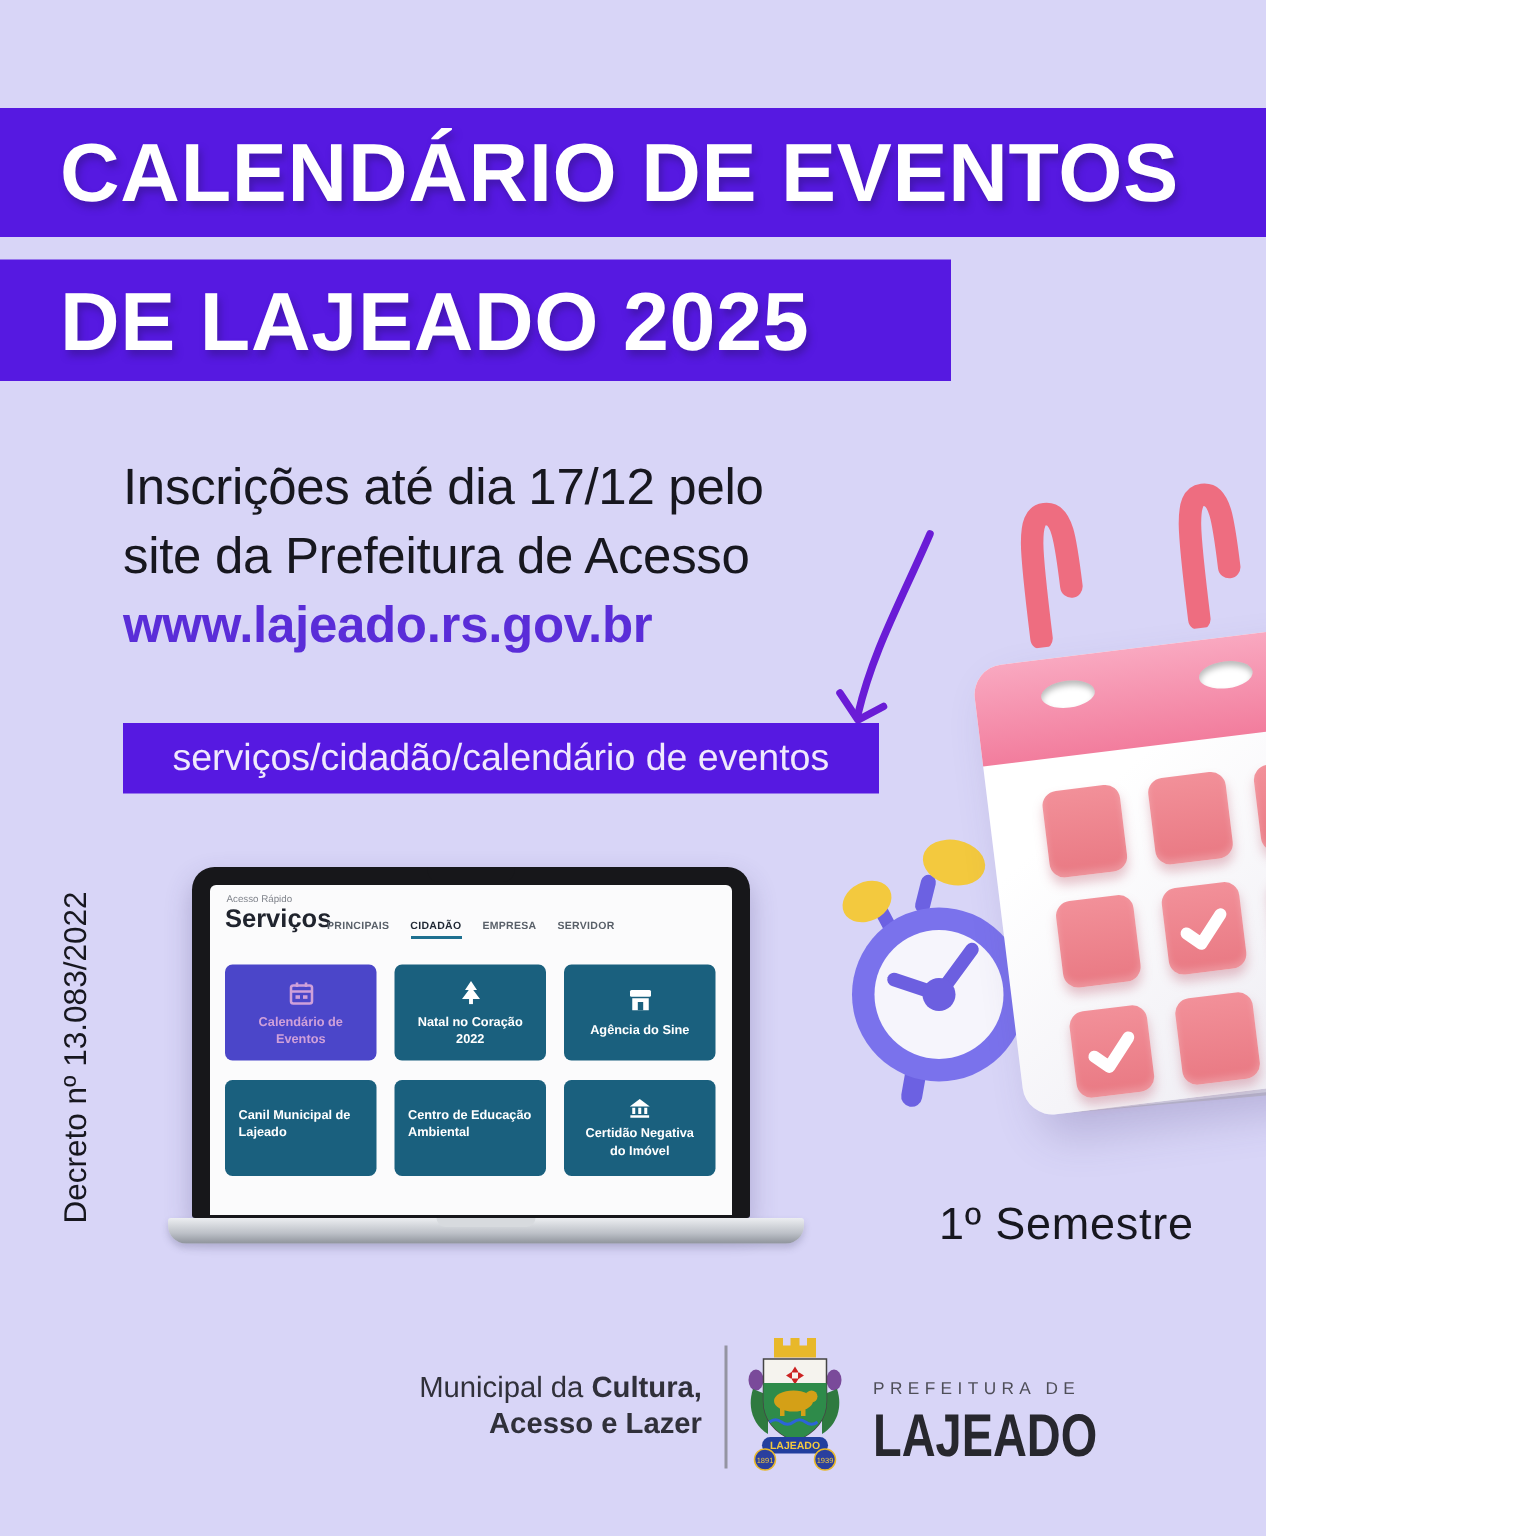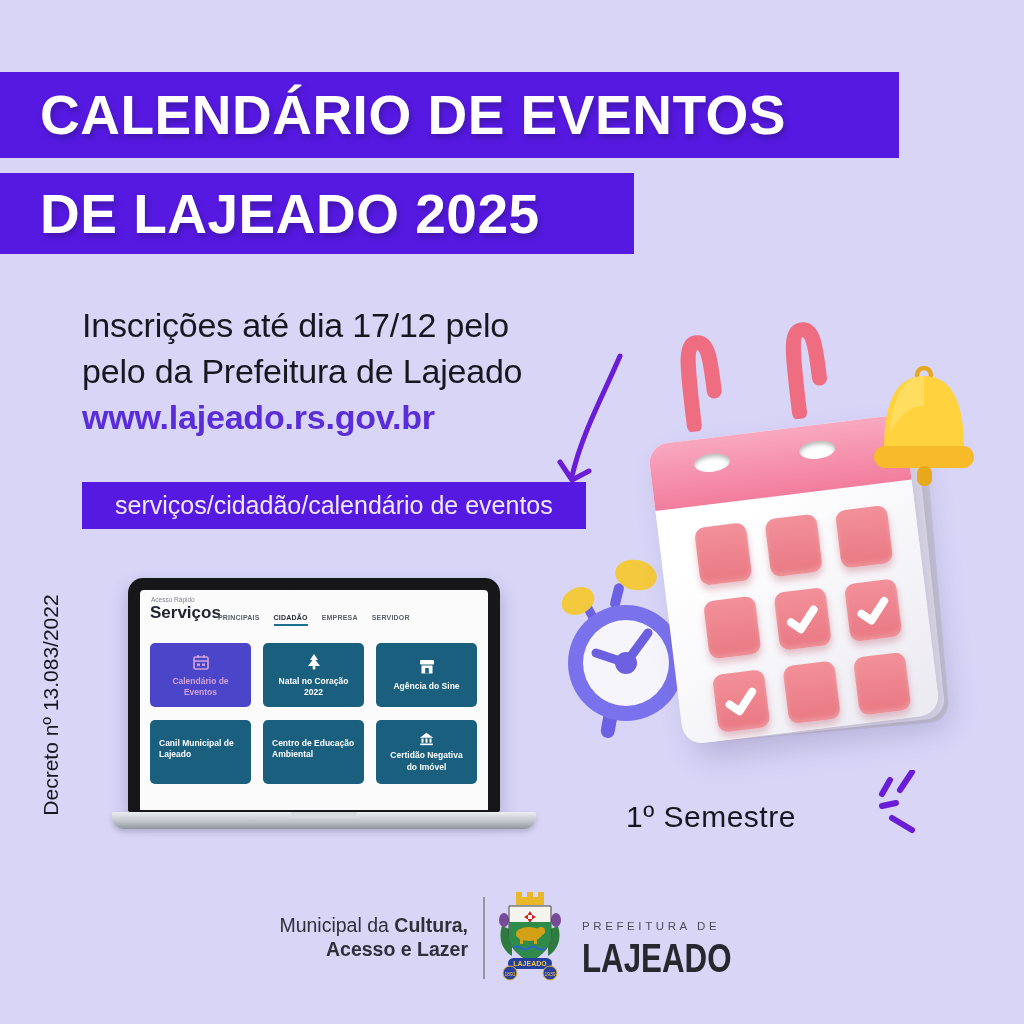--- a/index.html
+++ b/index.html
@@ -1,17 +1,17 @@
 <!DOCTYPE html>
 <html><head>
 <meta charset="utf-8">
 <style>
   html,body{margin:0;padding:0;}
   body{width:1024px;height:1024px;font-family:"Liberation Sans",sans-serif;}
-  .poster{position:relative;width:1024px;height:1024px;background:#d8d5f7;overflow:hidden;}
+  .poster{position:relative;width:844px;height:1024px;background:#d8d5f7;overflow:hidden;}
 
   
   .banner{position:absolute;left:0;background:#5619e1;display:flex;align-items:center;padding-left:40px;box-sizing:border-box;}
   .banner1{top:72px;width:899px;height:86px;}
   .banner2{top:173px;width:634px;height:81px;}
   .banner-text{font-weight:bold;font-size:55px;letter-spacing:.5px;color:#ffffff;
     text-shadow:2px 4px 5px rgba(50,20,130,.5);white-space:nowrap;}
 
   
   .intro{position:absolute;left:82px;top:302px;font-size:34px;line-height:46px;color:#17171f;letter-spacing:-.2px;}
@@ -100,21 +100,21 @@
 
   <div class="banner banner1">
     <span class="banner-text">CALENDÁRIO DE EVENTOS</span>
   </div>
   <div class="banner banner2">
     <span class="banner-text">DE LAJEADO 2025</span>
   </div>
 
   <div class="intro">
     <div>Inscrições até dia 17/12 pelo</div>
-    <div>pelo da Prefeitura de Lajeado</div>
+    <div>site da Prefeitura de Acesso</div>
     <div class="intro-url">www.lajeado.rs.gov.br</div>
   </div>
 
   <svg class="arrow-svg" width="72" height="152" viewBox="0 0 72 152">
     <path d="M64,6 C44,52 26,84 16,126" fill="none" stroke="#6a1cd6" stroke-width="5" stroke-linecap="round"></path>
     <path d="M4,112 L16,130 L33,121" fill="none" stroke="#6a1cd6" stroke-width="5" stroke-linecap="round" stroke-linejoin="round"></path>
   </svg>
 
   <div class="breadcrumb">serviços/cidadão/calendário de eventos</div>
 

